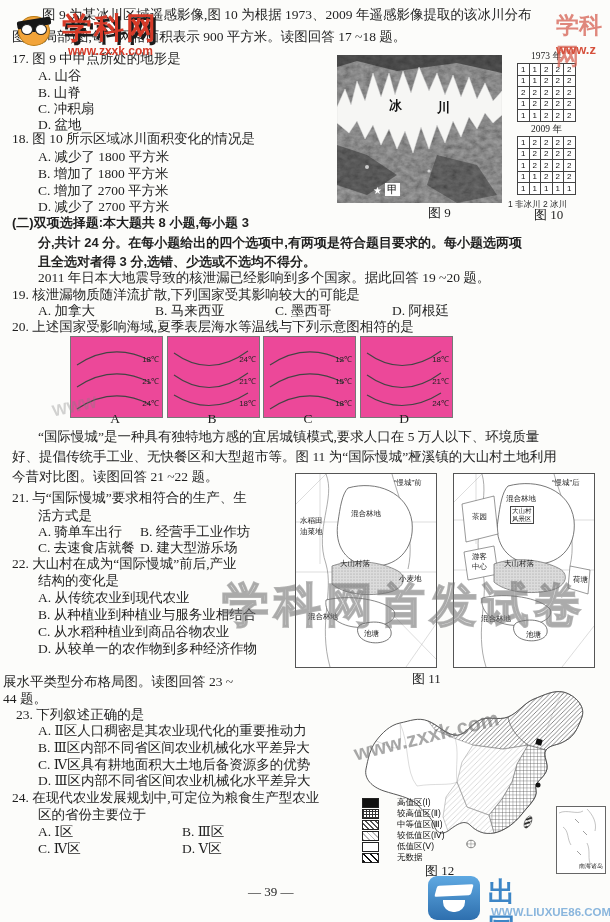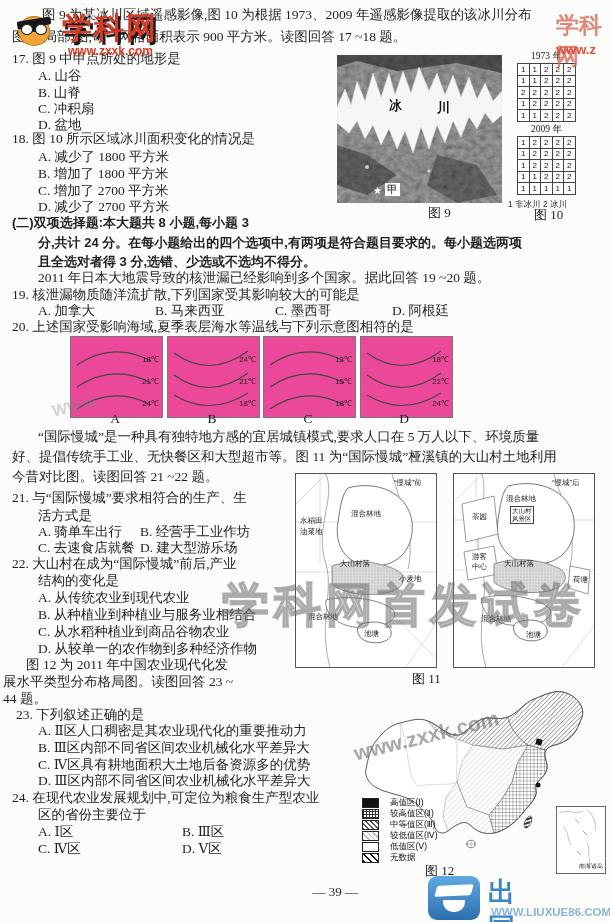--- a/index.html
+++ b/index.html
@@ -20,21 +20,21 @@
   .temp{position:absolute;right:3px;font-size:8px;font-family:"Liberation Sans",sans-serif;color:#222}
   .tp1{top:16px}.tp2{top:38px}.tp3{top:60px}
   .isolab{position:absolute;top:411px;width:20px;text-align:center;font-size:13.5px}
   
   .lupanel{position:absolute;width:140px;height:193px;border:1px solid #555;background:#fff}
   .lulab{position:absolute;font-size:7.5px;line-height:9px;font-family:"Liberation Sans",sans-serif;
          color:#222;white-space:nowrap}
   .luboxed{border:0.5px solid #444;padding:0 1px;text-align:center;background:#fff}
   
   #legend{position:absolute;left:362px;top:797px;z-index:5}
-  .lgrow{display:flex;align-items:center;gap:11px;height:11px}
+  .lgrow{display:flex;align-items:center;gap:18px;height:11px}
   .sw{width:15px;height:8px;border:1px solid #222;flex:0 0 auto;background:#fff}
   .sw-solid{background:#111}
   .sw-grid{background-image:repeating-linear-gradient(0deg,#333 0,#333 1px,transparent 1px,transparent 3px),
            repeating-linear-gradient(90deg,#333 0,#333 1px,transparent 1px,transparent 3px)}
   .sw-hatch{background-image:repeating-linear-gradient(45deg,#555 0,#555 1px,transparent 1px,transparent 3.5px)}
   .sw-light{background-image:repeating-linear-gradient(45deg,#bbb 0,#bbb 1px,transparent 1px,transparent 4px)}
   .sw-stripes{background-image:repeating-linear-gradient(45deg,#111 0,#111 2px,#fff 2px,#fff 5px)}
   .lgtext{font-size:8.5px;font-family:"Liberation Sans",sans-serif;color:#111}
   
   #zxxk-logo{position:absolute;left:12px;top:2px;width:160px;height:58px;z-index:9;pointer-events:none}
@@ -61,21 +61,21 @@
   #footer-logo{position:absolute;left:428px;top:874px;z-index:9}
   .fl-box{position:absolute;left:0;top:2px;width:52px;height:44px;border-radius:9px;
           background:linear-gradient(180deg,#5fa9e2,#2e6fae)}
   .fl-board{position:absolute;left:8px;top:9px;width:36px;height:11px;background:#fff;border-radius:2px;
             transform:skewX(-18deg) rotate(-3deg)}
   .fl-base{position:absolute;left:15px;top:24px;width:22px;height:12px;background:#fff;border-radius:0 0 10px 10px}
   .fl-name{position:absolute;left:60px;top:0px;font-size:27px;font-weight:bold;color:#3d86c6;letter-spacing:2px;
            font-family:"Liberation Sans",sans-serif}
   .fl-url{position:absolute;left:63px;top:32px;font-size:11.5px;font-weight:bold;color:#8ab6dd;
           font-family:"Liberation Sans",sans-serif}
-  #pagenum{position:absolute;left:248px;top:884px;width:110px;text-align:right;font-size:13px}
+  #pagenum{position:absolute;left:248px;top:884px;width:110px;text-align:left;font-size:13px}
   
   #fig9{position:absolute;left:337px;top:55px;width:165px;height:148px;background:#3c3c3c;overflow:hidden}
   .g-ice-label{position:absolute;font-size:13px;color:#111;font-weight:bold}
   .g-star{position:absolute;font-size:10px;color:#fff}
   .g-jia{position:absolute;background:#fff;color:#111;font-size:10.5px;line-height:13px;padding:0 2px}
   
   #inset{position:absolute;left:556px;top:806px;width:48px;height:66px;border:1px solid #666;background:#fff;z-index:5}
   .inset-label{position:absolute;right:2px;bottom:2px;font-size:6px;color:#333;
                font-family:"Liberation Sans",sans-serif}
 </style>
@@ -278,21 +278,20 @@
   <div class="t" style="left:38px;top:539px">C. 去速食店就餐</div>
   <div class="t" style="left:140px;top:539px">D. 建大型游乐场</div>
 
   <div class="t" style="left:12px;top:555px">22. 大山村在成为“国际慢城”前后,产业</div>
   <div class="t" style="left:38px;top:572px">结构的变化是</div>
   <div class="t" style="left:38px;top:589px">A. 从传统农业到现代农业</div>
   <div class="t" style="left:38px;top:606px">B. 从种植业到种植业与服务业相结合</div>
   <div class="t" style="left:38px;top:623px">C. 从水稻种植业到商品谷物农业</div>
   <div class="t" style="left:38px;top:640px">D. 从较单一的农作物到多种经济作物</div>
 
-  <div class="t" style="left:26px;top:656px">图 12 为 2011 年中国农业现代化发</div>
   <div class="t" style="left:3px;top:673px">展水平类型分布格局图。读图回答 23 ~</div>
   <div class="t" style="left:3px;top:690px">44 题。</div>
 
   <div class="lupanel" style="left:295px;top:473px">
     <svg width="140" height="193" viewBox="0 0 140 193">
       <defs>
         <pattern id="dotp" width="3" height="3" patternUnits="userSpaceOnUse">
           <rect width="3" height="3" fill="#dcdcdc"></rect>
             <circle cx="1" cy="1" r="0.5" fill="#8a8a8a"></circle>
         </pattern>

